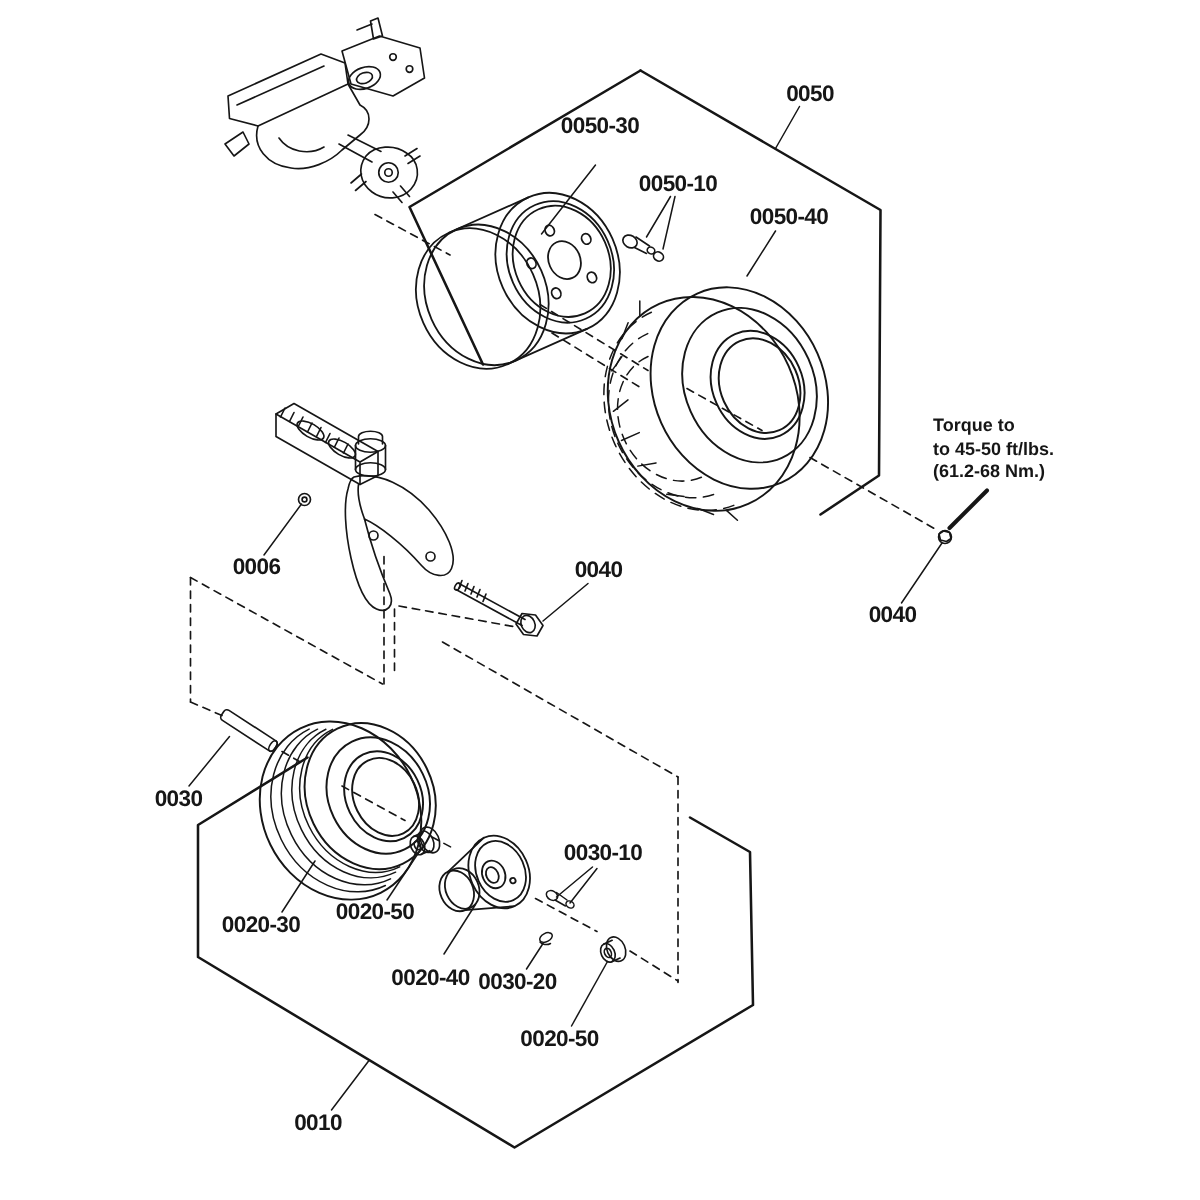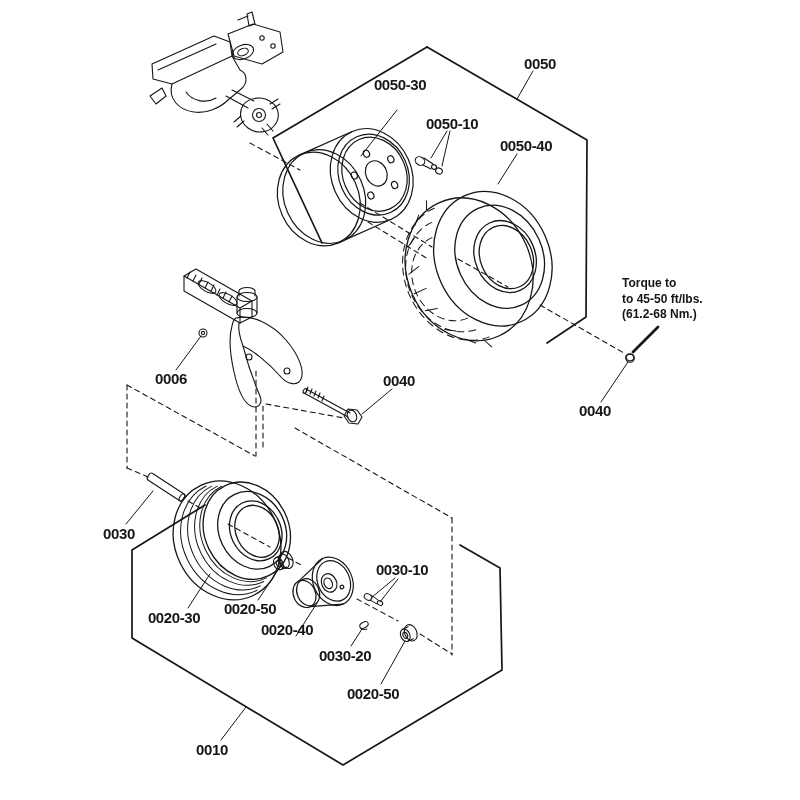--- a/index.html
+++ b/index.html
@@ -226,21 +226,21 @@
   <div class="lbl" style="left:540px;top:63px">0050</div>
   <div class="lbl" style="left:400px;top:84px">0050-30</div>
   <div class="lbl" style="left:452px;top:123px">0050-10</div>
   <div class="lbl" style="left:526px;top:145px">0050-40</div>
   <div class="lbl" style="left:595px;top:410px">0040</div>
   <div class="lbl" style="left:171px;top:378px">0006</div>
   <div class="lbl" style="left:399px;top:380px">0040</div>
   <div class="lbl" style="left:119px;top:533px">0030</div>
   <div class="lbl" style="left:174px;top:617px">0020-30</div>
   <div class="lbl" style="left:250px;top:608px">0020-50</div>
-  <div class="lbl" style="left:287px;top:629px">0020-40</div>
+  <div class="lbl" style="left:287px;top:652px">0020-40</div>
   <div class="lbl" style="left:345px;top:655px">0030-20</div>
   <div class="lbl" style="left:402px;top:569px">0030-10</div>
   <div class="lbl" style="left:373px;top:693px">0020-50</div>
   <div class="lbl" style="left:212px;top:749px">0010</div>
 
   <div class="note" style="left:622px;top:276px">
     <div>Torque to</div>
     <div>to 45-50 ft/lbs.</div>
     <div>(61.2-68 Nm.)</div>
   </div>

